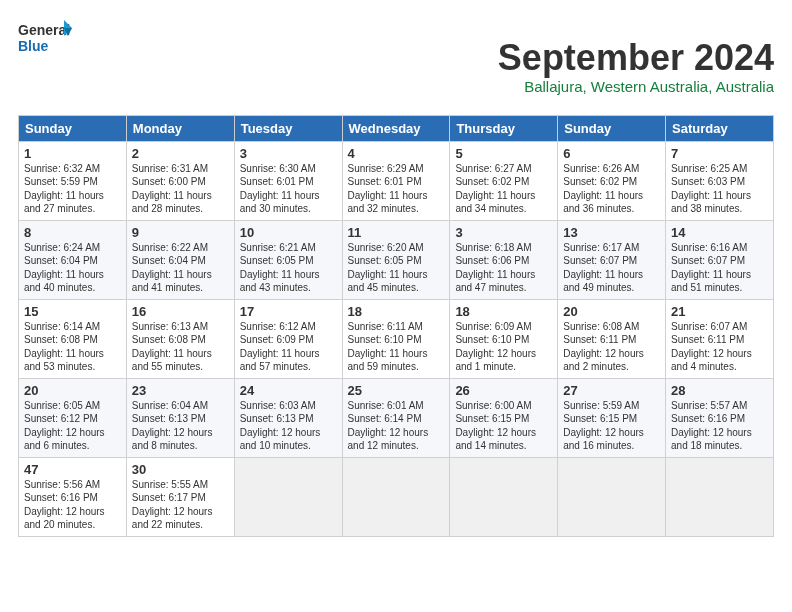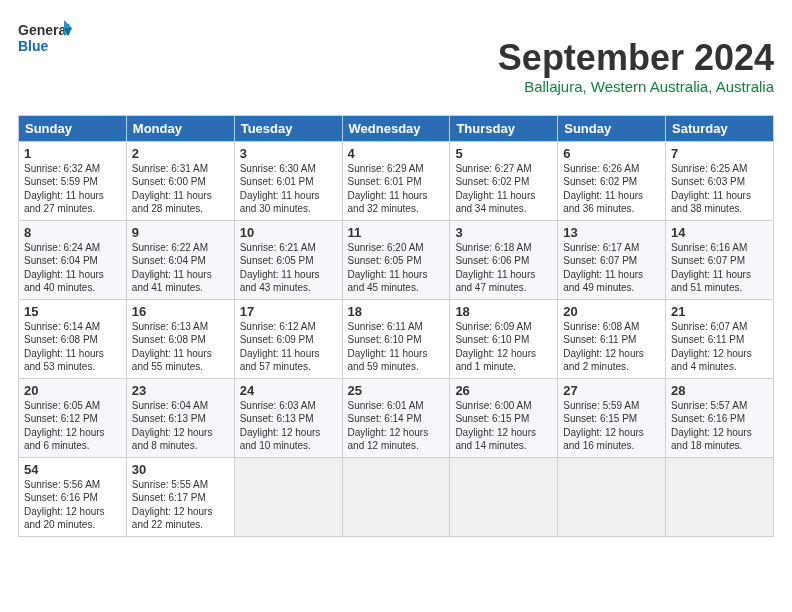--- a/index.html
+++ b/index.html
@@ -234,21 +234,21 @@
             <span class="day-number">27</span>
             <div class="cell-text">Sunrise: 5:59 AM<br>Sunset: 6:15 PM<br>Daylight: 12 hours<br>and 16 minutes.</div>
           </td>
           <td>
             <span class="day-number">28</span>
             <div class="cell-text">Sunrise: 5:57 AM<br>Sunset: 6:16 PM<br>Daylight: 12 hours<br>and 18 minutes.</div>
           </td>
         </tr>
         <tr>
           <td>
-            <span class="day-number">54</span>
+            <span class="day-number">47</span>
             <div class="cell-text">Sunrise: 5:56 AM<br>Sunset: 6:16 PM<br>Daylight: 12 hours<br>and 20 minutes.</div>
           </td>
           <td>
             <span class="day-number">30</span>
             <div class="cell-text">Sunrise: 5:55 AM<br>Sunset: 6:17 PM<br>Daylight: 12 hours<br>and 22 minutes.</div>
           </td>
           <td class="empty-cell"></td>
           <td class="empty-cell"></td>
           <td class="empty-cell"></td>
           <td class="empty-cell"></td>

